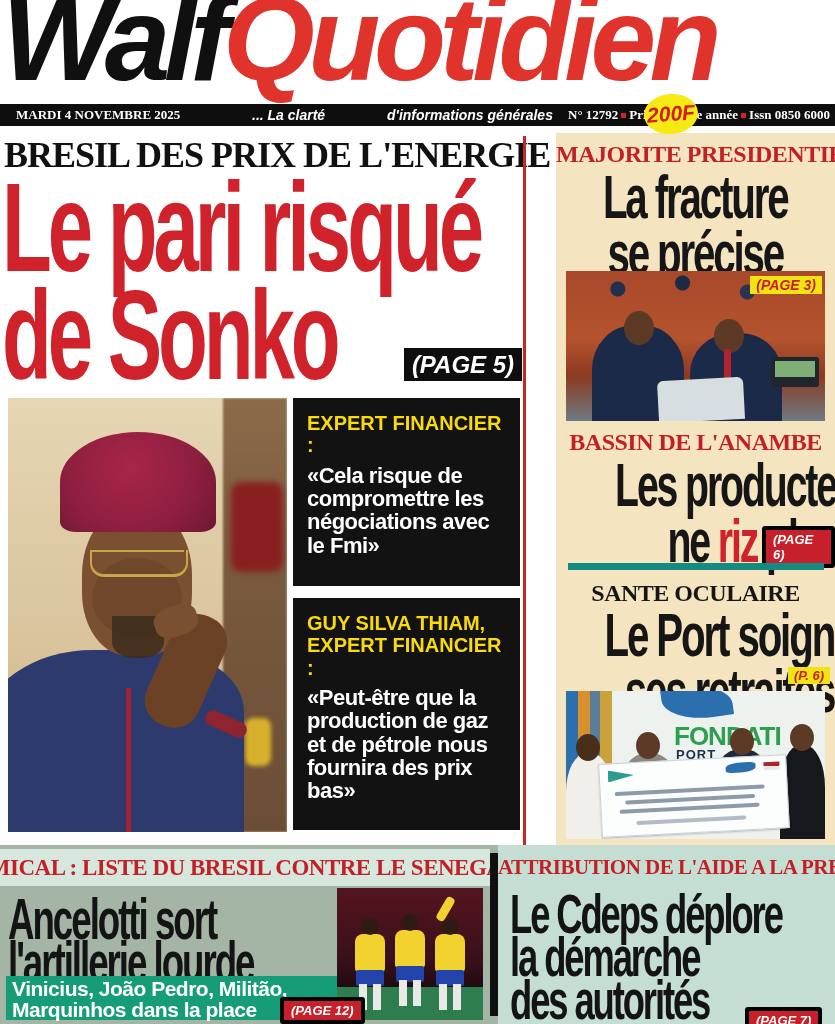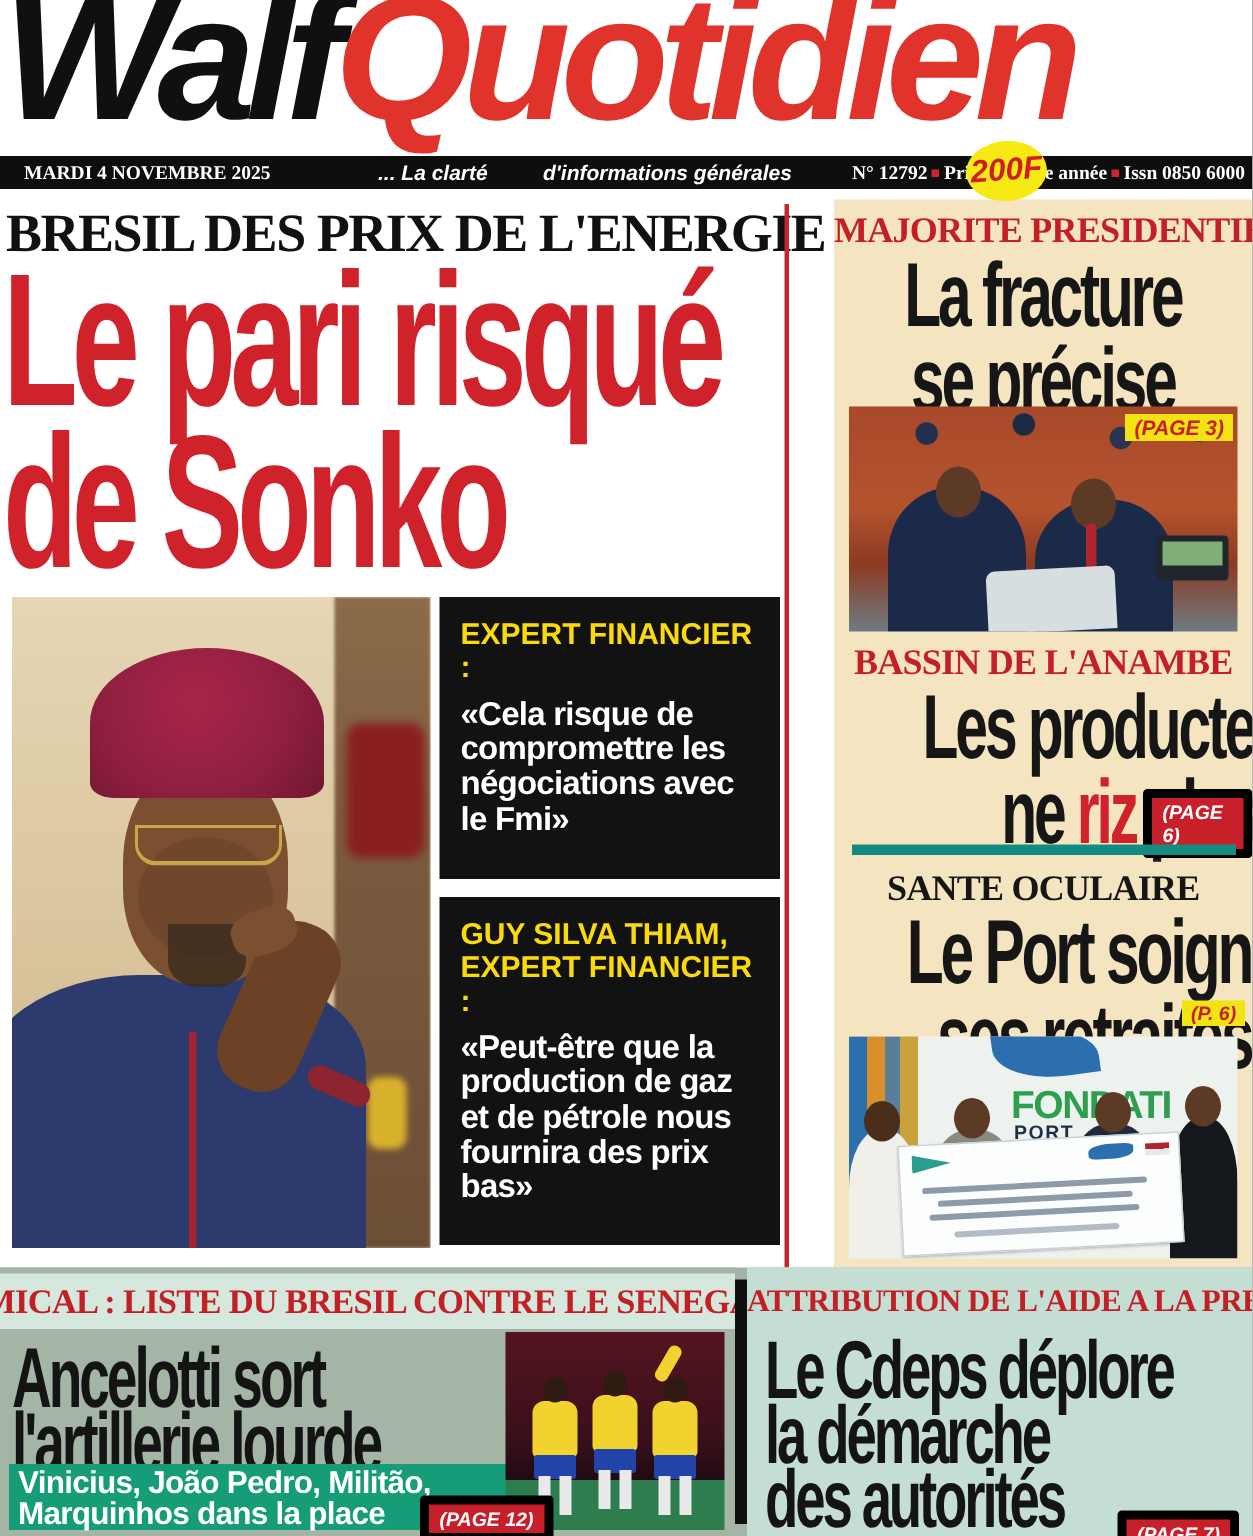--- a/index.html
+++ b/index.html
@@ -38,21 +38,21 @@
   .q-name{color:#fada0a;font-weight:bold;font-size:20px;line-height:1.12;}
   .q-text{color:#fff;font-weight:bold;font-size:22px;line-height:1.06;margin-top:7px;letter-spacing:-.5px;}
 
   
   #right-panel{left:556px;top:133px;width:279px;height:712px;background:#f4e4c0;}
   .r-kicker{position:absolute;width:100%;text-align:center;font-family:"Liberation Serif",serif;
       font-weight:bold;color:#c32026;font-size:24px;letter-spacing:-.5px;white-space:nowrap;}
   .r-head{position:absolute;width:100%;text-align:center;color:#161616;font-weight:bold;
       font-size:56px;line-height:.92;letter-spacing:-3px;}
   .pg-red{position:absolute;background:#c8202a;color:#fff;font-weight:bold;font-style:italic;
-      font-size:13px;padding:2px 7px;border-radius:3px;border:6px solid #000000;}
+      font-size:13px;padding:2px 7px;border-radius:3px;border:4px solid #000000;}
   .pg-yellow{position:absolute;background:#f2e313;color:#c8202a;font-weight:bold;font-style:italic;
       font-size:14px;padding:1px 6px;}
   #teal-divider{left:12px;top:430px;width:256px;height:7px;background:#148b80;}
 
   .photo{position:absolute;overflow:hidden;}
   
   #photo-pol{left:10px;top:138px;width:259px;height:150px;
       background:
         radial-gradient(circle at 20% 12%,#23304d 0 7px,transparent 8px),
         radial-gradient(circle at 45% 8%,#1d2a44 0 7px,transparent 8px),
@@ -144,35 +144,36 @@
 
 <div id="page">
 
   <div class="abs" id="masthead-title">
     <span class="walf">Walf</span><span class="quo">Quotidien</span>
   </div>
 
   <div class="abs" id="topbar">
     <span class="it serif" style="left:16px">MARDI 4 NOVEMBRE 2025</span>
     <span class="it" style="left:252px;font-style:italic;font-size:14px">... La clarté</span>
-    <span class="it" style="left:362px;font-style:italic;font-size:14px">d'informations générales</span>
+    <span class="it" style="left:387px;font-style:italic;font-size:14px">d'informations générales</span>
     <span class="it serif" style="left:568px"><span>N° 12792</span><span class="sq"></span><span>Prix</span></span>
     <span class="it serif" style="right:5px"><span class="sq"></span><span>41 ème année</span><span class="sq"></span><span>Issn 0850 6000</span></span>
     <div class="abs" id="price-ellipse">
       <span>200F</span>
     </div>
   </div>
 
   <div class="abs serif" id="lead-kicker">BRESIL DES PRIX DE L'ENERGIE</div>
   <div class="abs lead-h" id="lead-h1">
     <span class="cond o-left" style="--sx:.68">Le pari risqué</span>
   </div>
   <div class="abs lead-h" id="lead-h2">
     <span class="cond o-left" style="--sx:.68">de Sonko</span>
   </div>
+  <div class="abs" id="page5-box">(PAGE 5)</div>
   <div class="abs" id="red-divider"></div>
 
   <div class="photo" id="photo-sonko">
     <div class="sk-strip"></div>
     <div class="sk-red"></div>
     <div class="sk-bottle"></div>
     <div class="sk-body"></div>
     <div class="sk-zip"></div>
     <div class="sk-face"></div>
     <div class="sk-shadow"></div>

